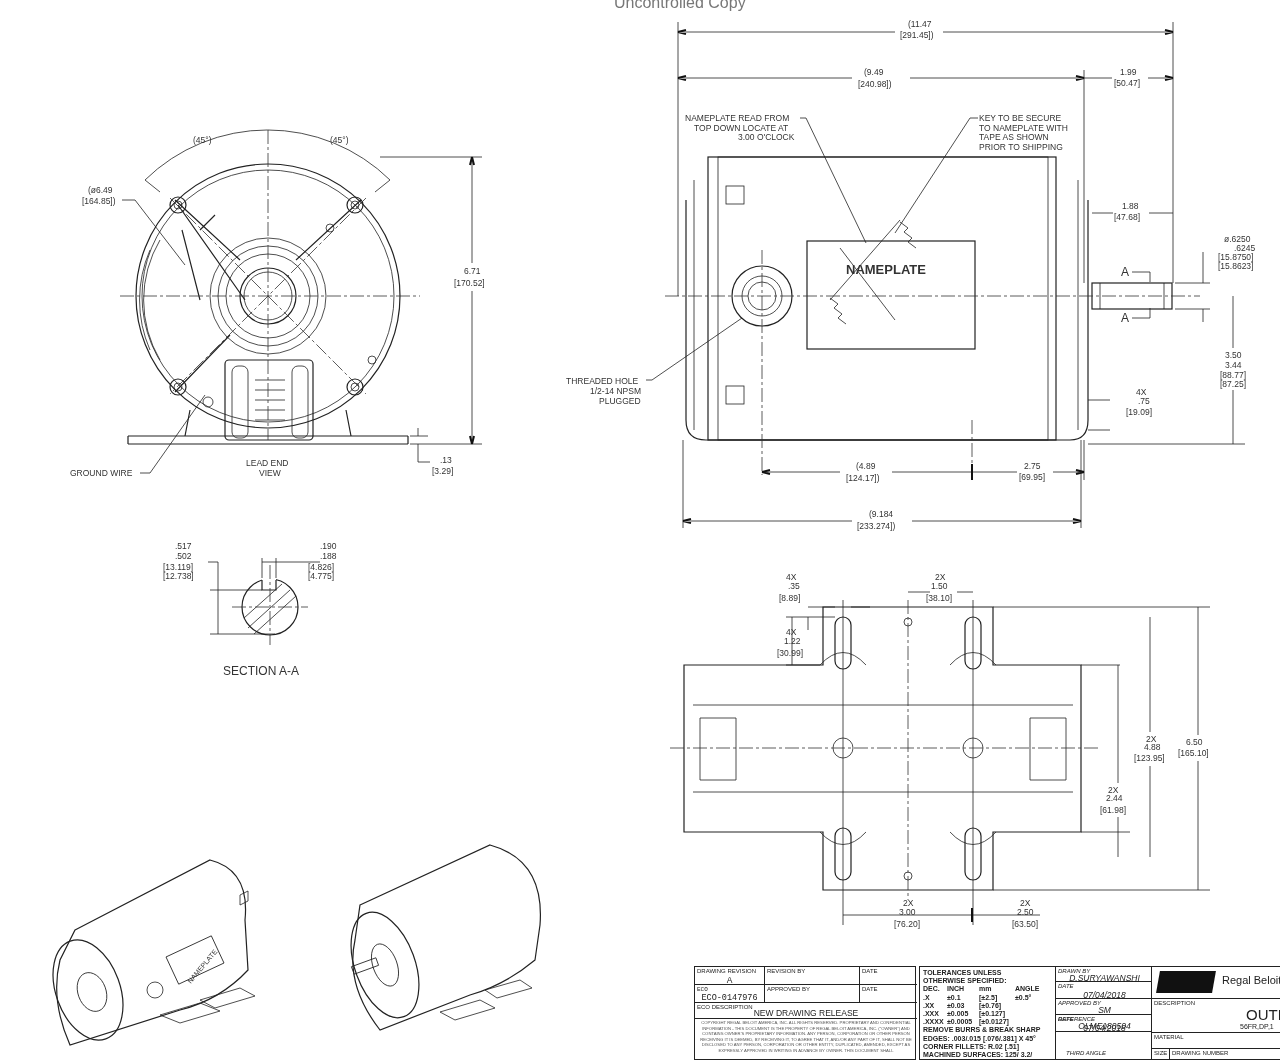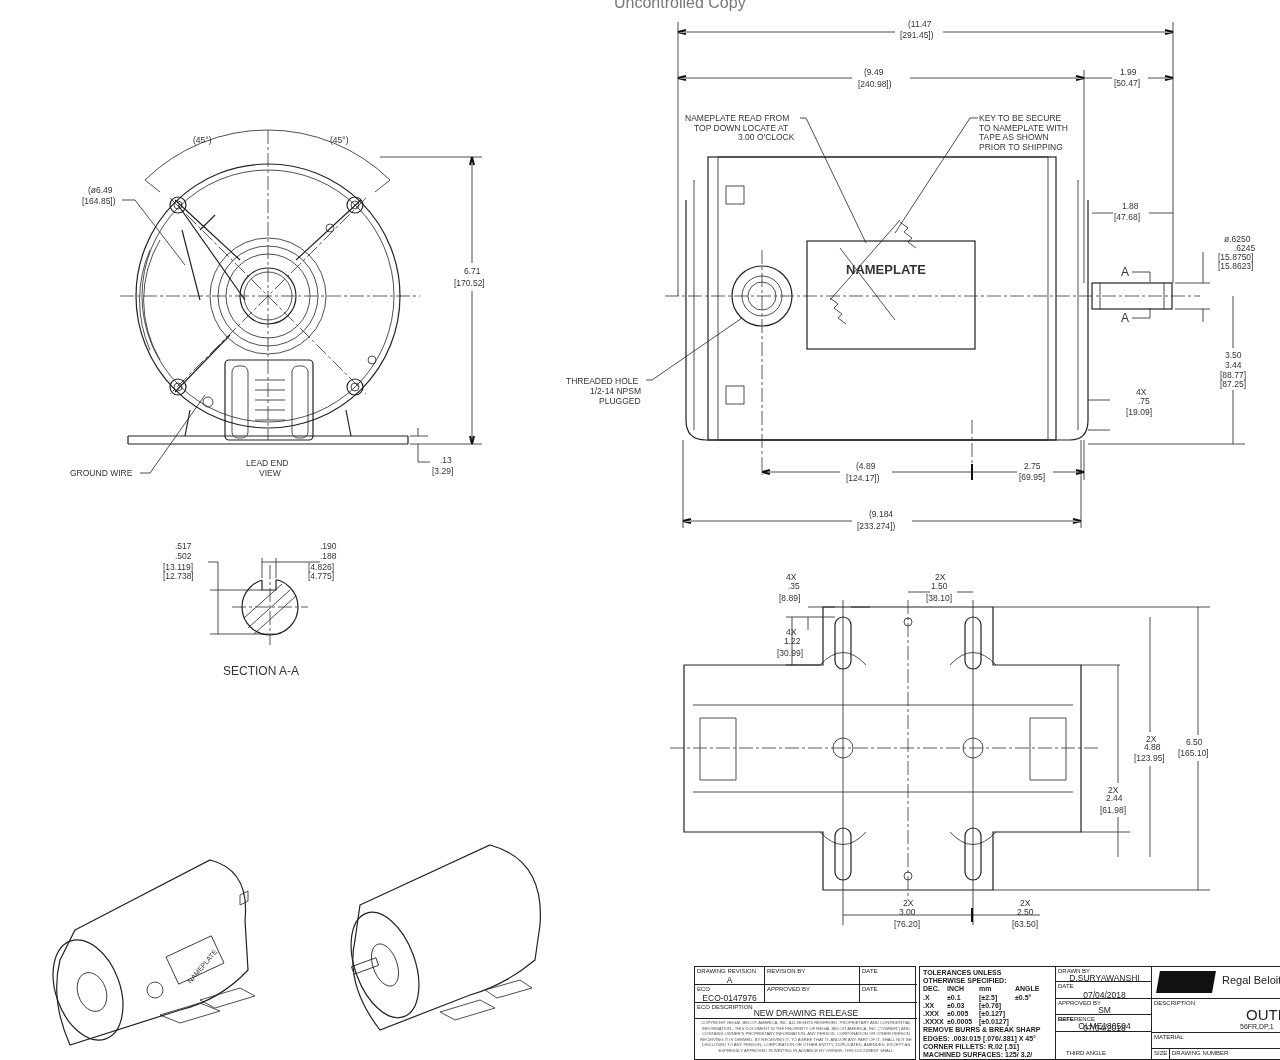--- a/index.html
+++ b/index.html
@@ -272,21 +272,21 @@
   <div class="cell" style="left:0;top:0;width:70px;height:18px;">
     <span class="lab">DRAWING REVISION</span>
     <span class="val">A</span>
   </div>
   <div class="cell" style="left:70px;top:0;width:95px;height:18px;">
       <span class="lab">REVISION BY</span>
     </div>
   <div class="cell" style="left:165px;top:0;width:57px;height:18px;border-right:none;">
       <span class="lab">DATE</span>
     </div>
-  <div class="cell" style="left:0;top:18px;width:70px;height:18px;">
+  <div class="cell" style="left:0;top:18px;width:70px;height:18px;font-family:Liberation Mono, monospace;">
     <span class="lab">ECO</span>
     <span class="val">ECO-0147976</span>
   </div>
   <div class="cell" style="left:70px;top:18px;width:95px;height:18px;">
       <span class="lab">APPROVED BY</span>
     </div>
   <div class="cell" style="left:165px;top:18px;width:57px;height:18px;border-right:none;">
       <span class="lab">DATE</span>
     </div>
   <div class="cell" style="left:0;top:36px;width:222px;height:16px;border-right:none;">
@@ -305,21 +305,21 @@
   <div class="tol"><span style="width:24px;">.X</span><span style="width:32px;">±0.1</span><span style="width:36px;">[±2.5]</span><span>±0.5°</span></div>
   <div class="tol"><span style="width:24px;">.XX</span><span style="width:32px;">±0.03</span><span style="width:36px;">[±0.76]</span></div>
   <div class="tol"><span style="width:24px;">.XXX</span><span style="width:32px;">±0.005</span><span style="width:36px;">[±0.127]</span></div>
   <div class="tol"><span style="width:24px;">.XXXX</span><span style="width:32px;">±0.0005</span><span style="width:36px;">[±0.0127]</span></div>
   <div class="tol">REMOVE BURRS &amp; BREAK SHARP</div>
   <div class="tol">EDGES: .003/.015 [.076/.381] X 45°</div>
   <div class="tol">CORNER FILLETS: R.02 [.51]</div>
   <div class="tol">MACHINED SURFACES: 125/ 3.2/</div>
 </div>
 
-<div class="tb" style="left:1055px;top:966px;width:115px;height:94px;">
+<div class="tb" style="left:1055px;top:966px;width:115px;height:94px;font-style:italic;">
   <div class="cell" style="left:0;top:0;width:97px;height:15px;border-right:none;">
     <span class="lab">DRAWN BY</span>
     <span class="val" style="margin-top:-2px;">D.SURYAWANSHI</span>
   </div>
   <div class="cell" style="left:0;top:15px;width:97px;height:17px;border-right:none;">
     <span class="lab">DATE</span>
     <span class="val">07/04/2018</span>
   </div>
   <div class="cell" style="left:0;top:32px;width:97px;height:16px;border-right:none;">
     <span class="lab">APPROVED BY</span>

